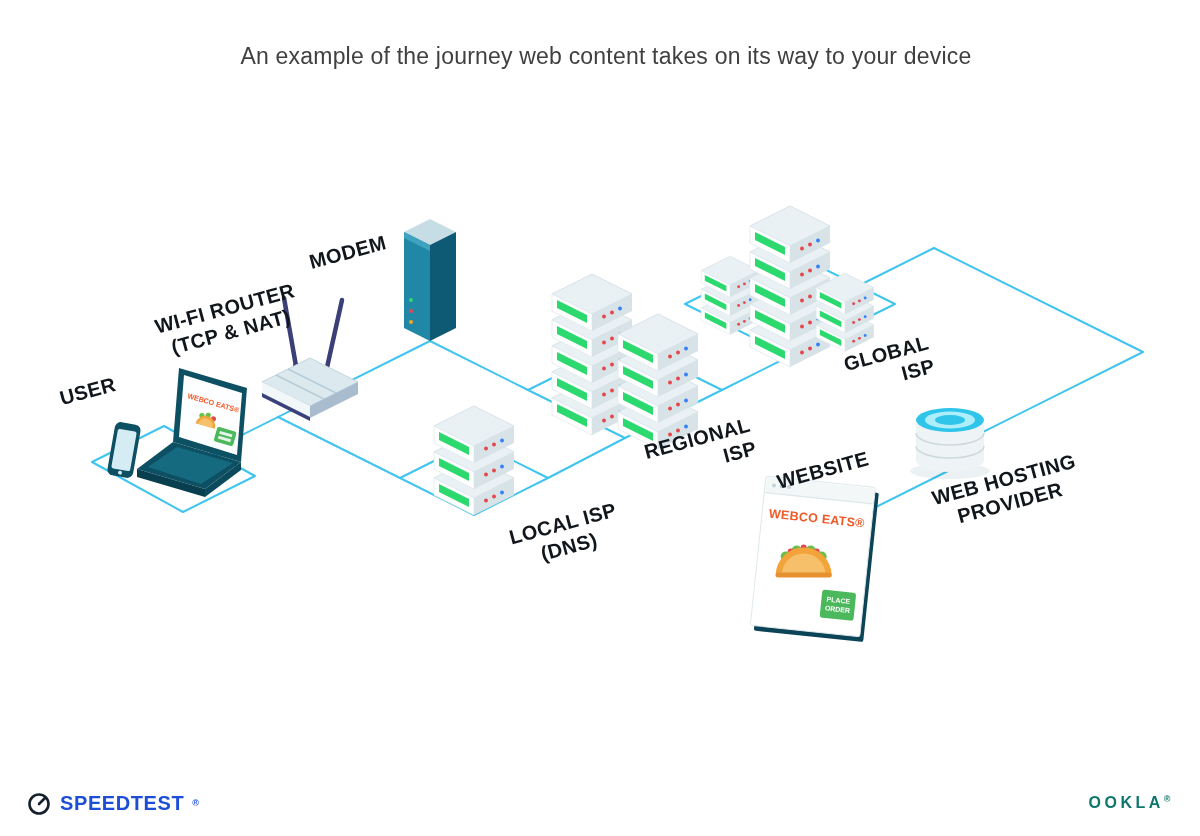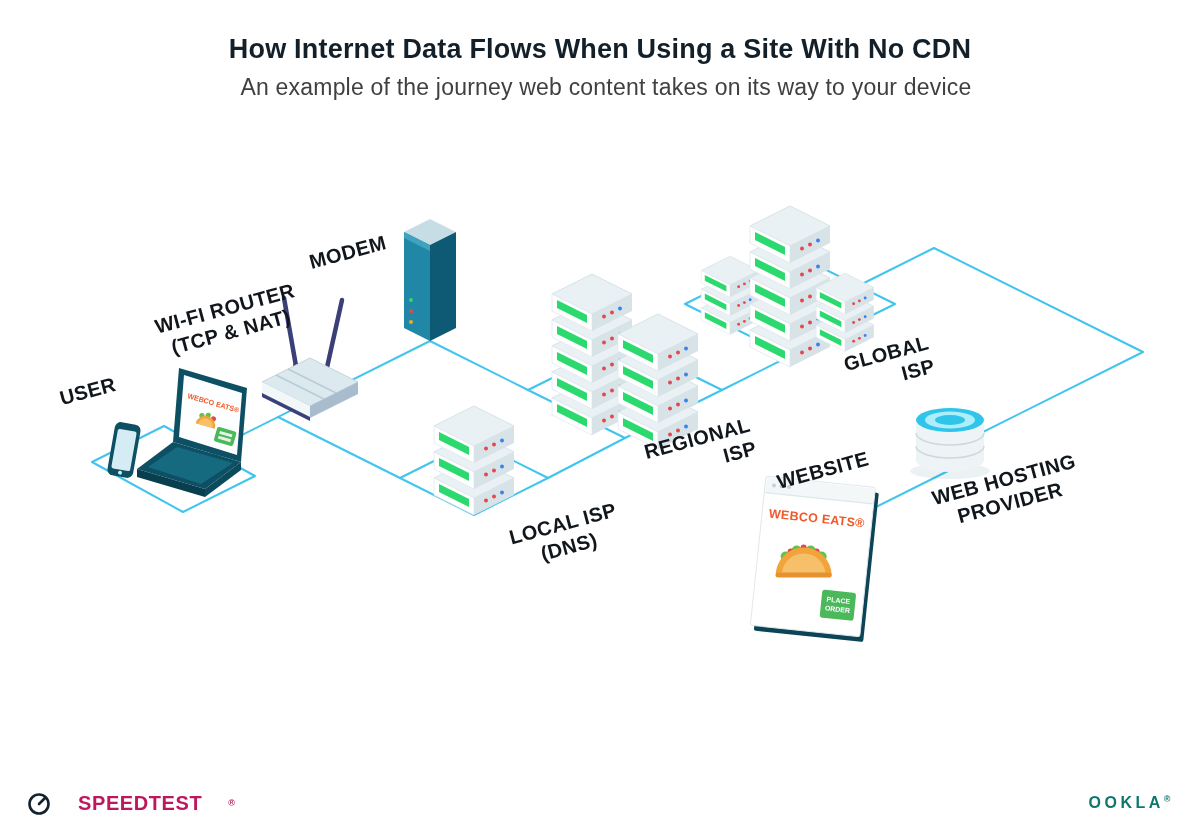--- a/index.html
+++ b/index.html
@@ -19,33 +19,32 @@
   .l-router{left:140px;top:297px;width:176px;}
   .l-modem{left:301px;top:241px;width:94px;}
   .l-local{left:502px;top:512px;width:128px;}
   .l-regional{left:637px;top:428px;width:118px;}
   .l-global{left:837px;top:343px;width:96px;}
   .l-website{left:772px;top:459px;width:102px;}
   .l-hosting{left:928px;top:468px;width:158px;}
   
   .ftr{position:absolute;left:0;top:786px;width:1200px;box-sizing:border-box;
        padding:0 26px;display:flex;justify-content:space-between;align-items:center;height:34px;}
-  .brand{display:flex;align-items:center;gap:26px;color:#be185d;justify-content:flex-end;}
+  .brand{display:flex;align-items:center;gap:8px;color:#1d4ed8;justify-content:flex-end;}
   .brand .word{font-size:20px;font-weight:800;letter-spacing:.6px;}
   .mark{font-size:9px;vertical-align:super;font-weight:700;}
   .ookla{font-size:16px;font-weight:700;letter-spacing:3.5px;color:#0f766e;}
   text{font-family:"Liberation Sans",sans-serif;}
 </style>
 </head>
 <body>
 
 <div class="stage">
 
   <div class="hdr">
-    <h1>How Internet Data Flows When Using a Site With No CDN</h1>
     <p>An example of the journey web content takes on its way to your device</p>
   </div>
 
   <svg class="art" width="1200" height="836" viewBox="0 0 1200 836">
     <defs>
       <g id="slab">
         <polygon points="-40,0 0,-20 40,0 0,20" fill="#e9f1f4" stroke="#d7e2e7" stroke-width="1"></polygon>
         <polygon points="-40,0 0,20 0,37 -40,17" fill="#ffffff" stroke="#dfe9ec" stroke-width="0.8"></polygon>
         <polygon points="0,20 40,0 40,17 0,37" fill="#d8e3e8"></polygon>
         <polygon points="-35,6 -5,21 -5,29 -35,14" fill="#2bd96f"></polygon>

